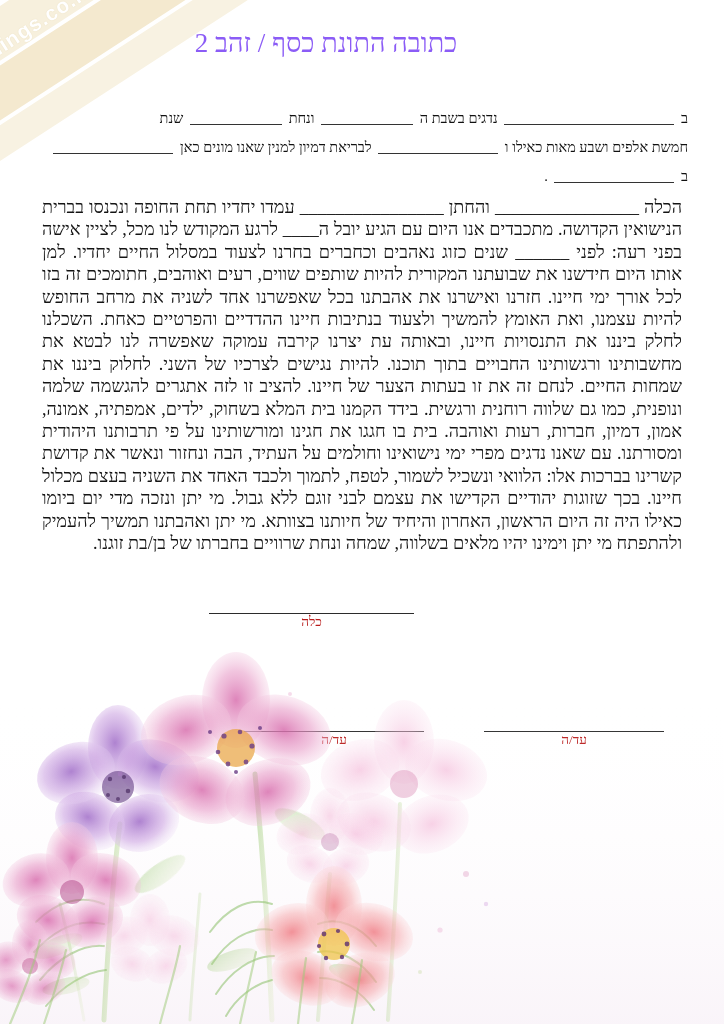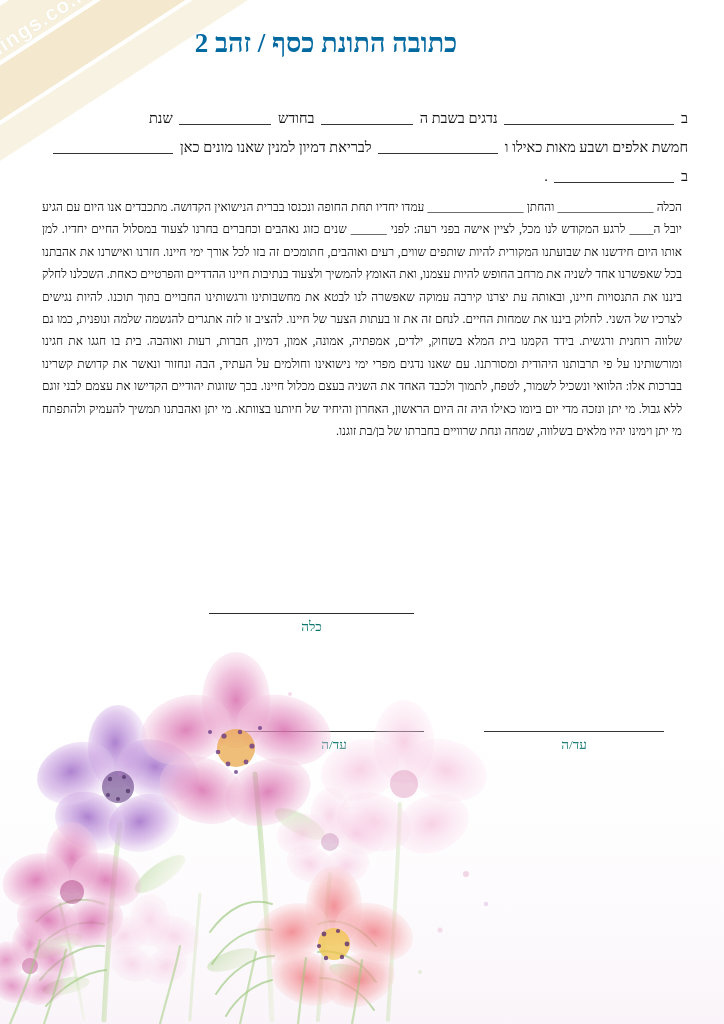--- a/index.html
+++ b/index.html
@@ -56,23 +56,23 @@
   }
 
   
   .doc-title {
     position: absolute;
     top: 28px;
     left: 0;
     width: 652px;
     text-align: center;
     font-family: "Liberation Serif", serif;
-    font-weight: bold;
+    font-weight: normal;
     font-size: 27px;
-    color: #0369a1;
+    color: #8b5cf6;
     direction: rtl;
   }
 
   
   .header-block {
     position: absolute;
     top: 104px;
     right: 36px;
     width: 652px;
     direction: rtl;
@@ -99,21 +99,21 @@
   
   .body-text {
     position: absolute;
     top: 196px;
     right: 42px;
     width: 640px;
     direction: rtl;
     text-align: justify;
     text-justify: inter-word;
     font-family: "Liberation Serif", serif;
-    font-size: 12px;
+    font-size: 18px;
     line-height: 22.4px;
     color: #141414;
   }
   .body-text p { margin: 0 0 0 0; }
 
   
   .sig-area {
     position: absolute;
     top: 592px;
     left: 0;
@@ -127,22 +127,21 @@
     direction: rtl;
   }
   .sig-line {
     border-bottom: 1px solid #2b2b2b;
     height: 1px;
     width: 100%;
   }
   .sig-label {
     font-family: "Liberation Serif", serif;
     font-size: 13.5px;
-    color: #0f766e;
-    margin-top: 5px;
+    color: #b91c1c;
   }
 
   
   .sig-groom { top: 20px; right: 60px; width: 205px; }
   .sig-bride { top: 20px; right: 310px; width: 205px; }
   
   .sig-rabbi { top: 78px; right: 205px; width: 210px; }
   
   .sig-wit1 { top: 138px; right: 60px; width: 180px; }
   .sig-wit2 { top: 138px; right: 300px; width: 180px; }
@@ -173,21 +172,21 @@
 
   <div class="doc-title">כתובה התונת כסף / זהב 2</div>
 
   <div class="header-block">
     <div class="hdr-row r1">
       <span>ב</span>
       <span class="hline w-xl"></span>
       <span>נדגים</span>
       <span>בשבת ה</span>
       <span class="hline w-md"></span>
-      <span>בחודש</span>
+      <span>ונחת</span>
       <span class="hline w-md"></span>
       <span>שנת</span>
     </div>
     <div class="hdr-row r2">
       <span>חמשת אלפים ושבע מאות כאילו ו</span>
       <span class="hline w-lg"></span>
       <span>לבריאת דמיון למנין שאנו מונים כאן</span>
       <span class="hline w-lg"></span>
     </div>
     <div class="hdr-row r3">

